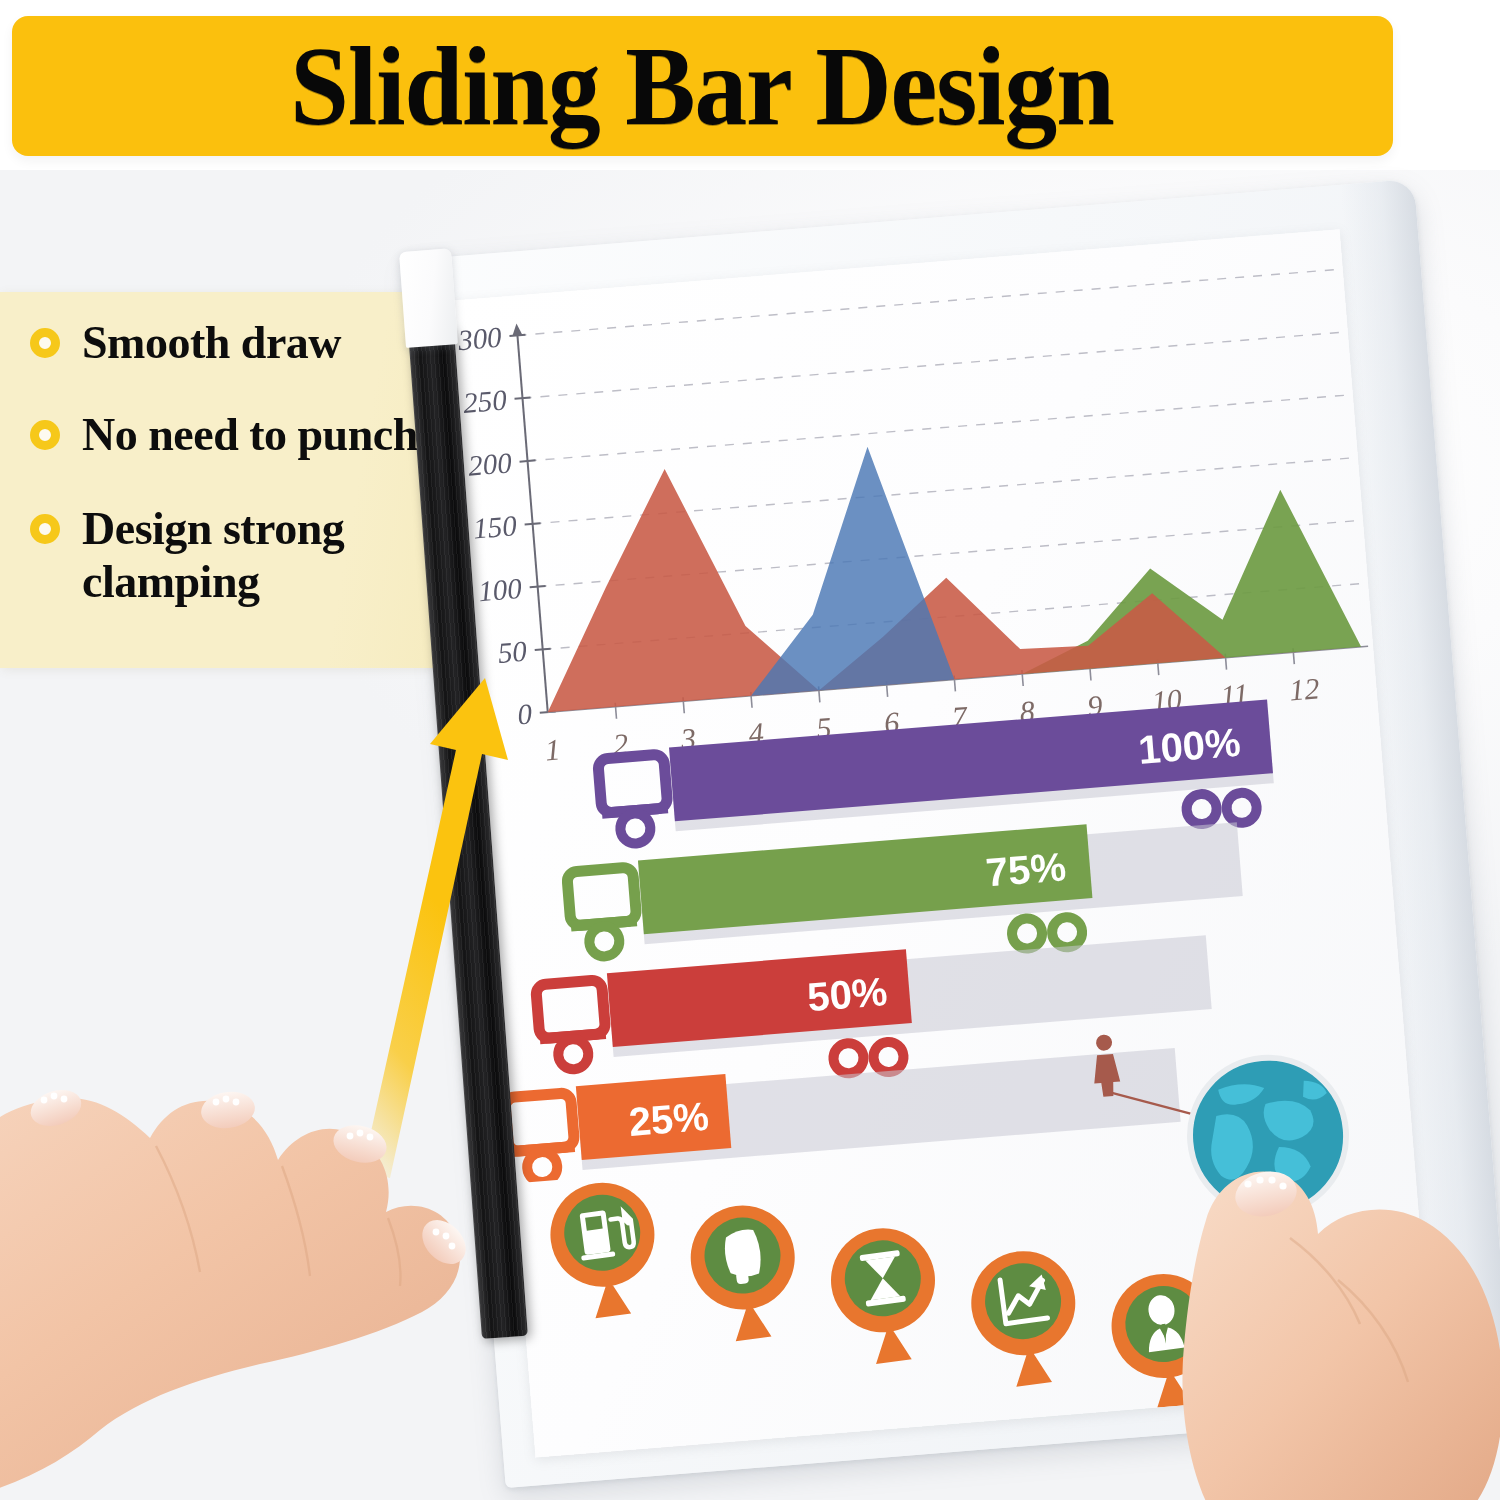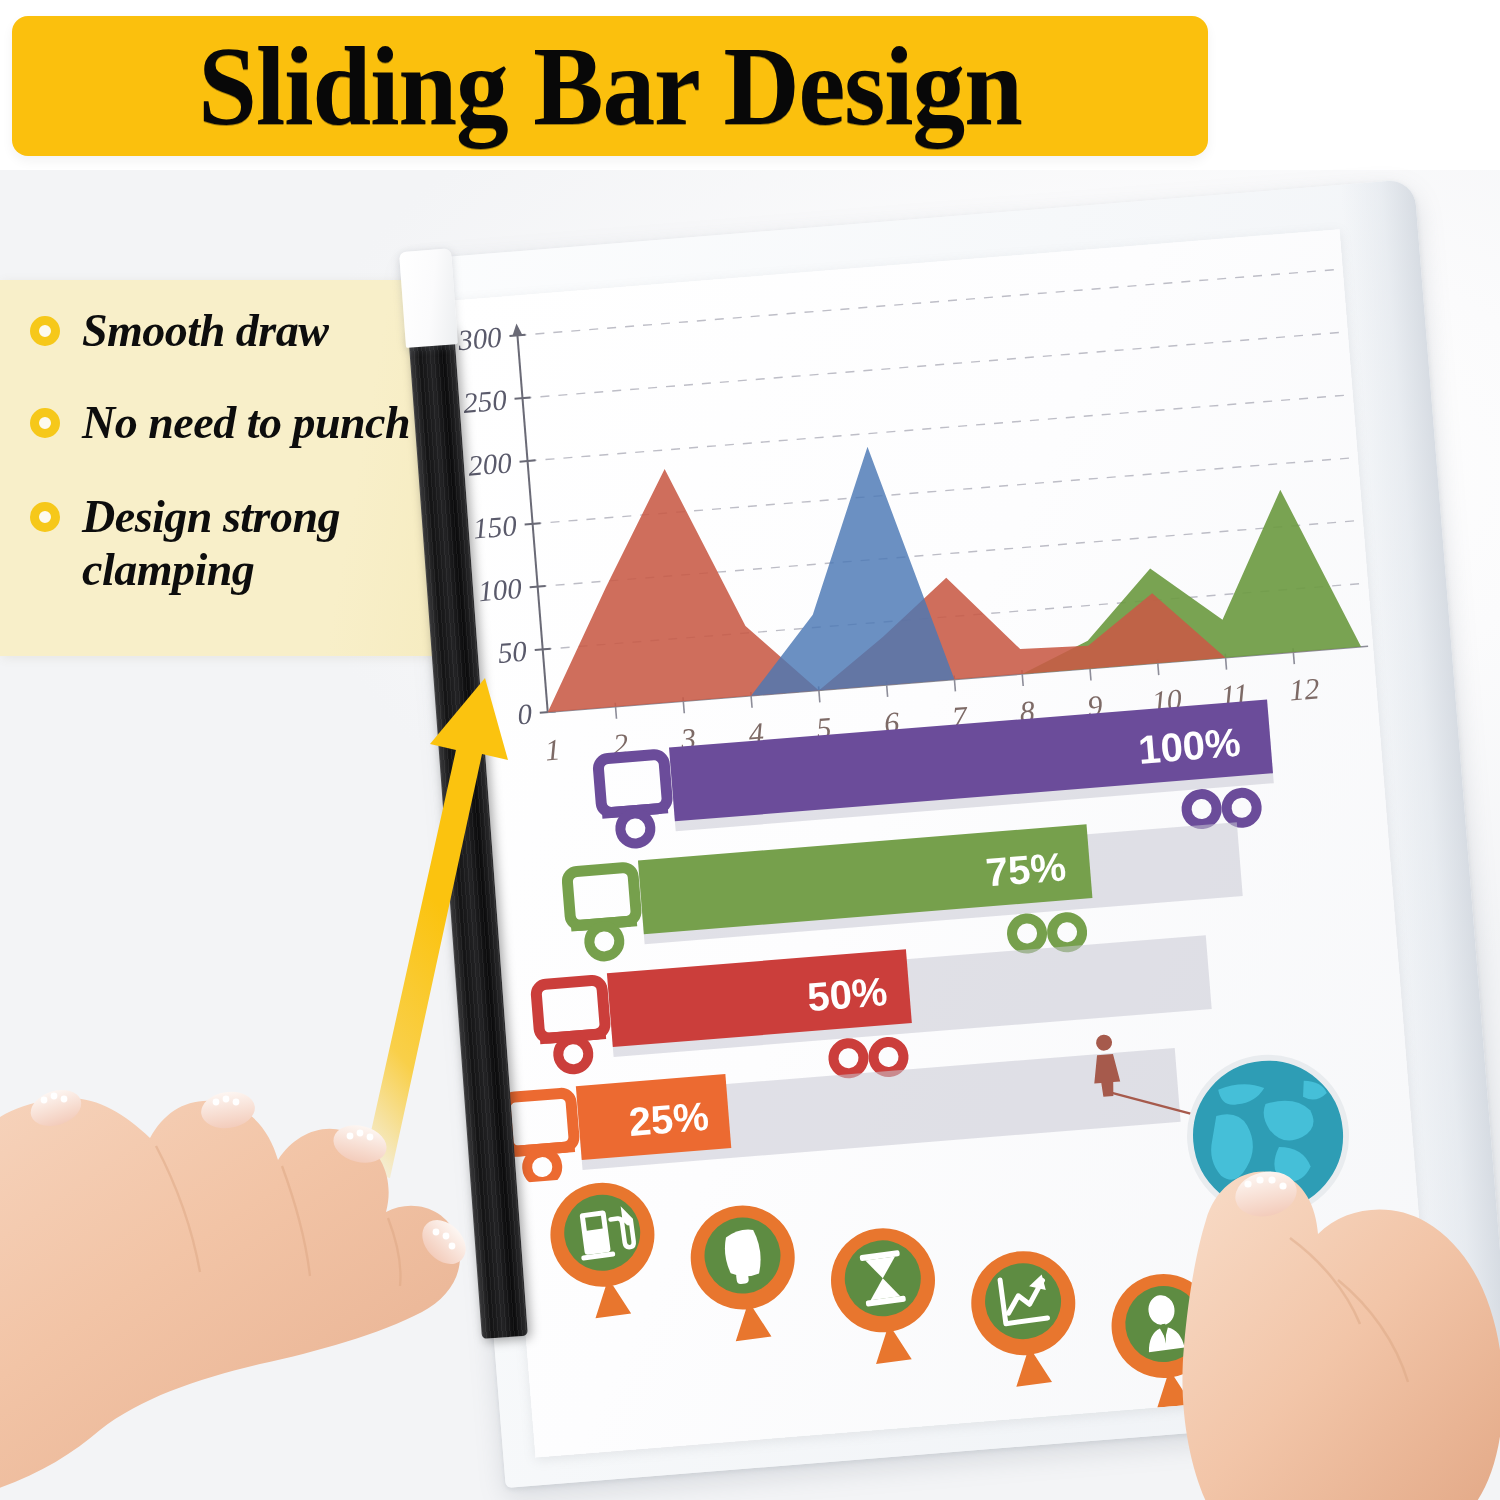--- a/index.html
+++ b/index.html
@@ -20,43 +20,42 @@
       linear-gradient(160deg,#ffffff 0%,#f7f8f9 55%,#eef0f2 100%);
   }
   .desk-shadow-soft{
     position:absolute;left:330px;top:300px;width:1080px;height:1150px;
     background:radial-gradient(ellipse 540px 560px at 50% 55%, rgba(150,155,162,.20) 0%, rgba(160,164,170,.07) 55%, rgba(255,255,255,0) 76%);
     filter:blur(14px);
   }
 
   
   .banner{
-    position:absolute;left:12px;top:16px;width:1196px;height:140px;
+    position:absolute;left:12px;top:16px;width:1381px;height:140px;
     background:#fbc00d;border-radius:16px;
     display:flex;align-items:center;justify-content:center;
     box-shadow:0 5px 12px rgba(0,0,0,.05);
   }
   .banner-title{
     font-family:"Liberation Serif", serif;
     font-weight:bold;
     font-size:112px;
     color:#080808;
     letter-spacing:-1px;
     line-height:1;
     transform:scaleX(.94);
     white-space:nowrap;
     text-shadow:0 1px 0 rgba(0,0,0,.35);
   }
 
   
   .features{
-    position:absolute;left:0px;top:280px;width:435px;height:376px;
+    position:absolute;left:0px;top:292px;width:435px;height:376px;
     background:linear-gradient(100deg,#f8efc9 0%,#f8efc9 78%,#f6ecc1 100%);
     box-shadow:2px 2px 10px rgba(120,110,70,.10);
-    font-style:italic;
   }
   .feat-row{
     position:absolute;display:flex;align-items:flex-start;gap:22px;
     left:30px;width:470px;
   }
   .feat-row.r1{top:24px;}
   .feat-row.r2{top:116px;}
   .feat-row.r3{top:210px;}
   .bullet{
     flex:0 0 auto;width:30px;height:30px;border-radius:50%;

